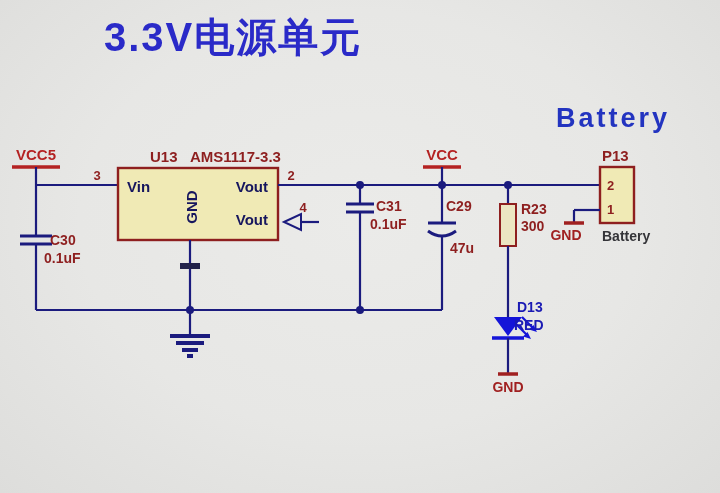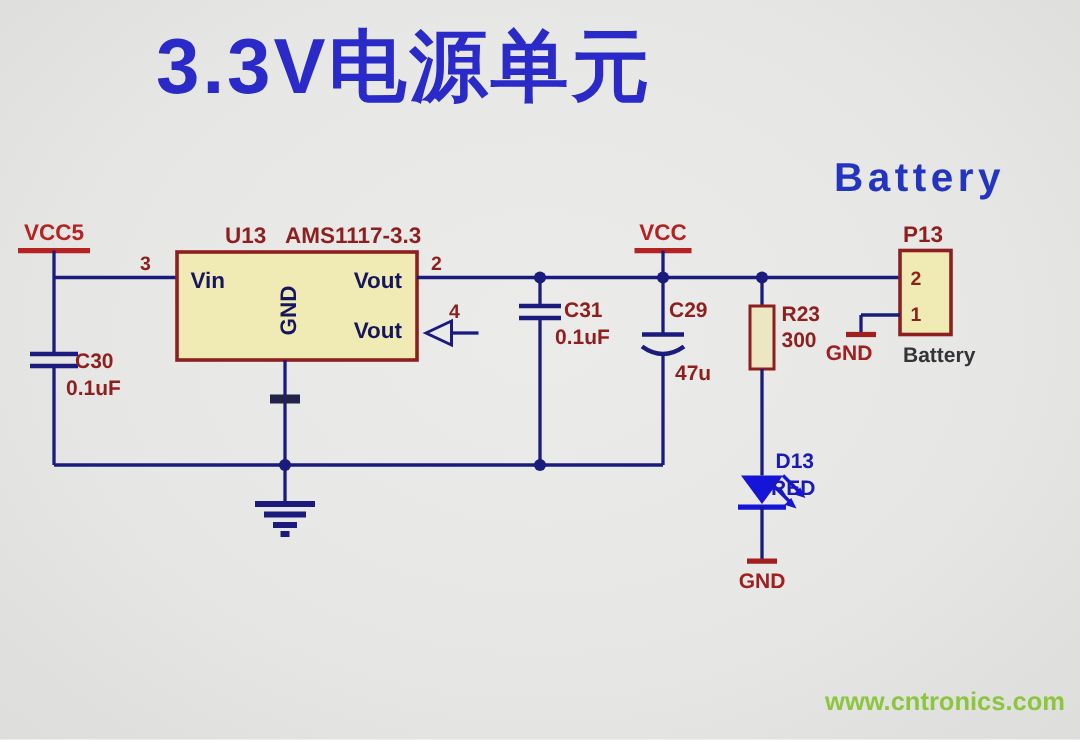--- a/index.html
+++ b/index.html
@@ -4,21 +4,21 @@
 <style>
   * { margin:0; padding:0; box-sizing:border-box; }
   html,body { width:720px; height:493px; }
   body { font-family:"Liberation Sans", sans-serif; }
   .canvas {
     position:relative; width:720px; height:493px; overflow:hidden;
     background: radial-gradient(ellipse at 50% 45%, #ebebe9 0%, #e7e7e5 55%, #dddddb 100%);
   }
   .title {
     position:absolute; left:104px; top:10px;
-    font-size:52px; font-weight:bold; letter-spacing:2px; color:#2a2ac8;
+    font-size:40px; font-weight:bold; letter-spacing:2px; color:#2a2ac8;
     font-family:"Liberation Sans", sans-serif;
   }
   .battery-heading {
     position:absolute; left:556px; top:103px;
     font-size:27px; font-weight:bold; letter-spacing:3px; color:#2334c0;
   }
   .watermark {
     position:absolute; right:10px; top:458px;
     font-size:17px; font-weight:bold; color:#8cc63e;
   }
@@ -166,15 +166,14 @@
       <text x="607" y="214" class="pin-num">1</text>
       <line x1="574" y1="210" x2="600" y2="210" class="wire"></line>
       <line x1="574" y1="210" x2="574" y2="223" class="wire"></line>
       <line x1="564" y1="223" x2="584" y2="223" class="gndbar"></line>
       <text x="566" y="240" text-anchor="middle" class="gnd">GND</text>
       <text x="602" y="241" class="batt-label">Battery</text>
     </g>
 
   </svg>
 
-  <div class="watermark">www.cntronics.com</div>
 
 </div>
 
 </body></html>

